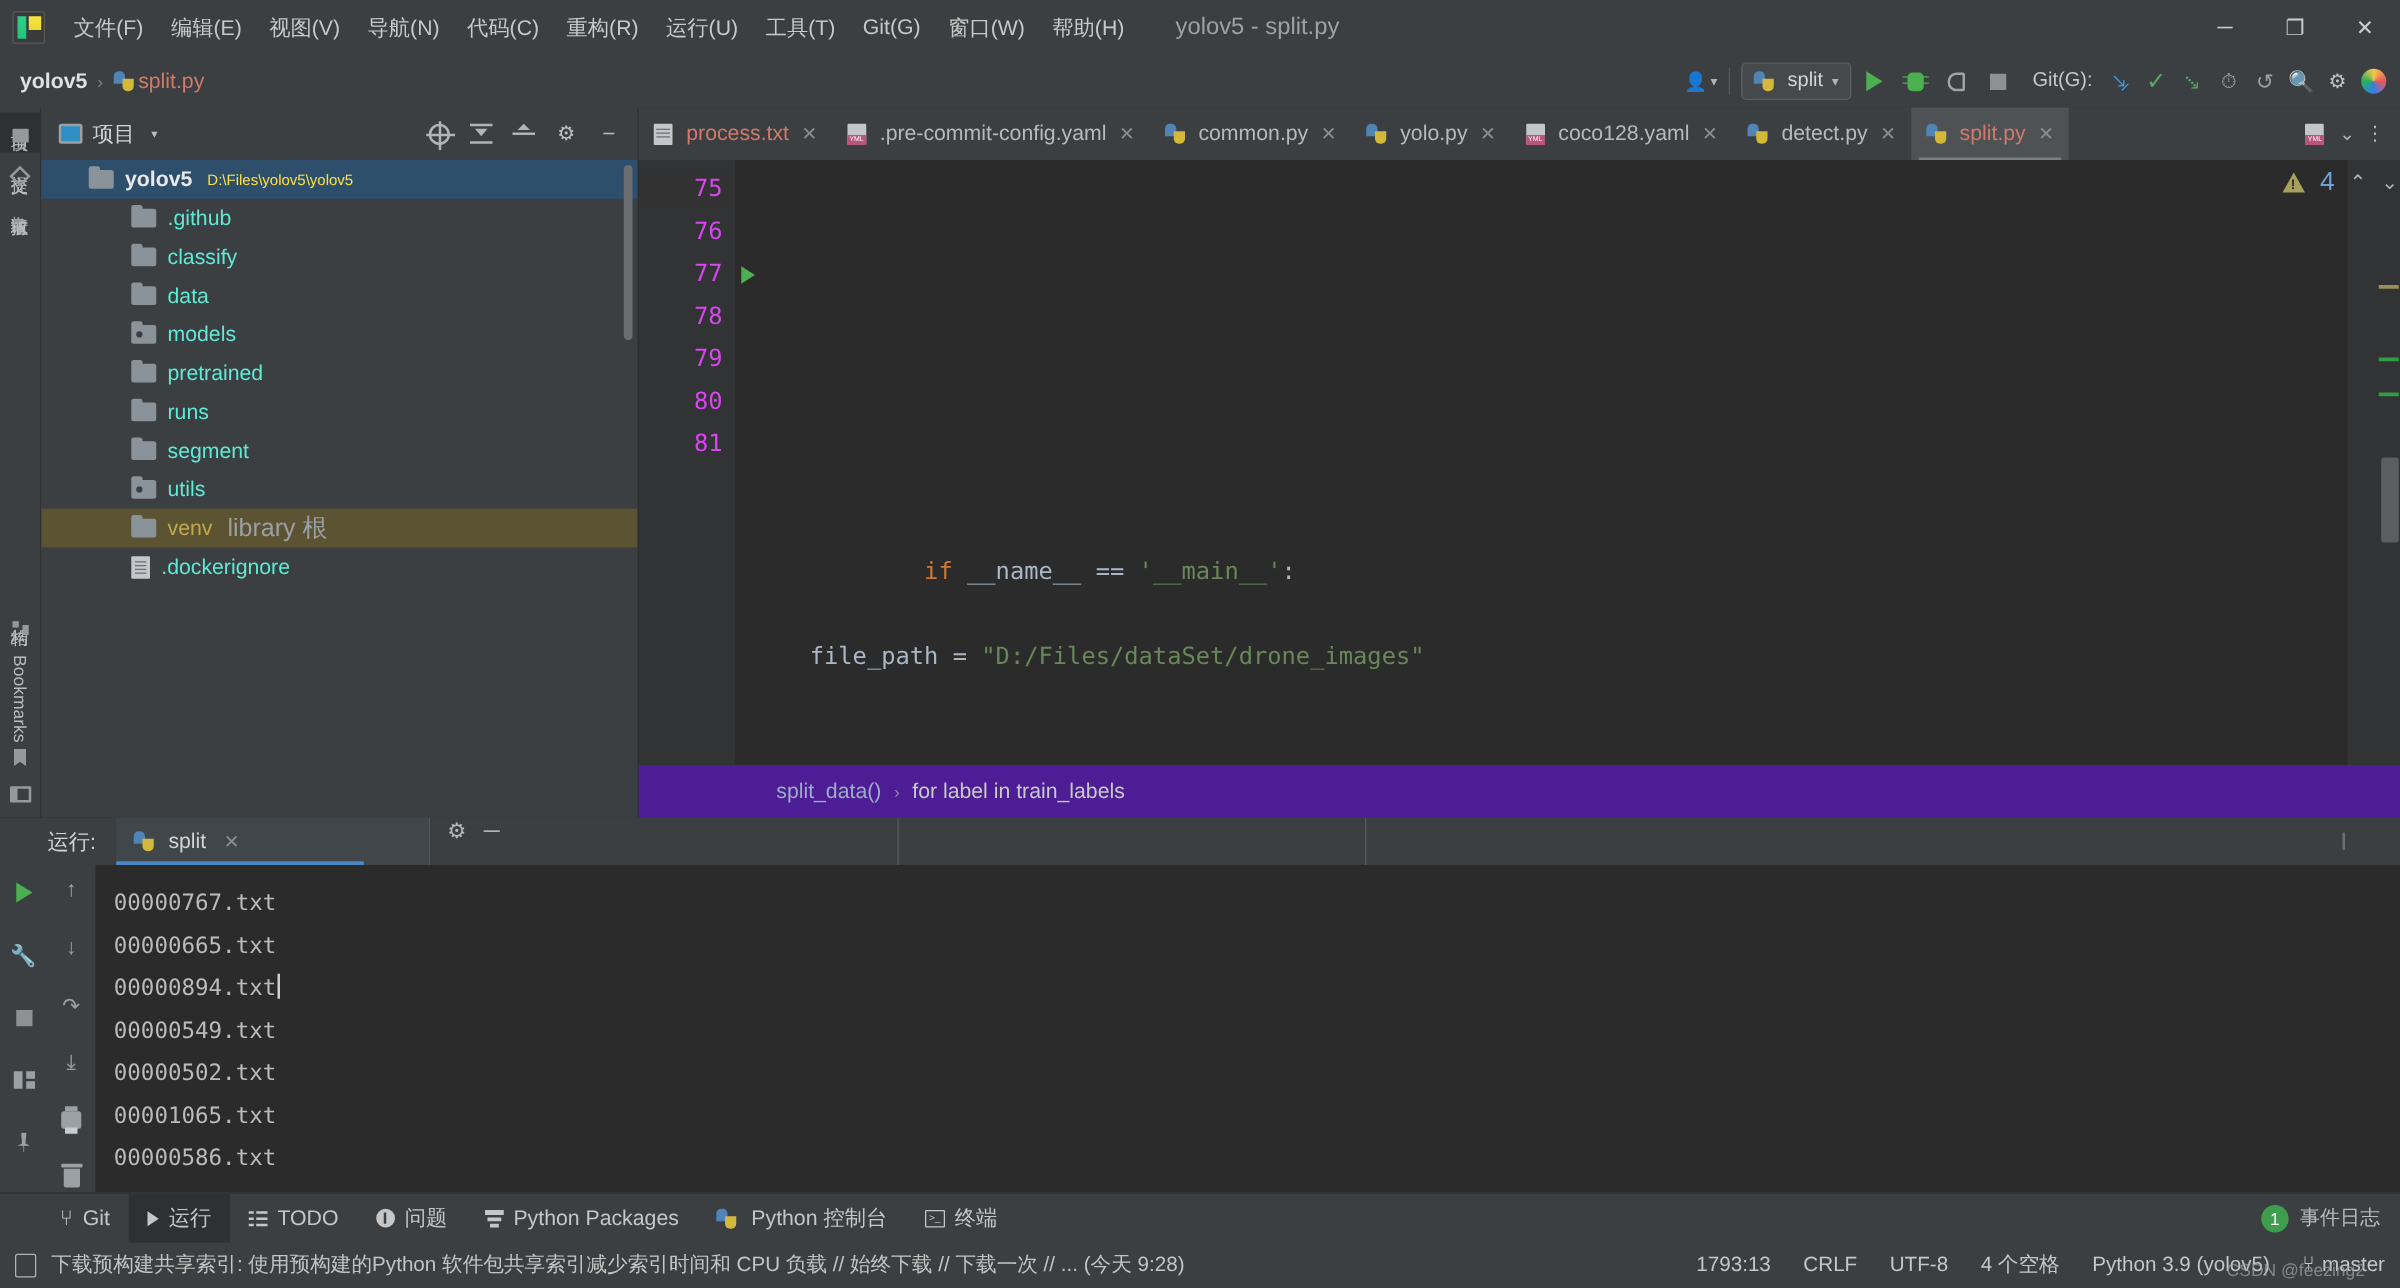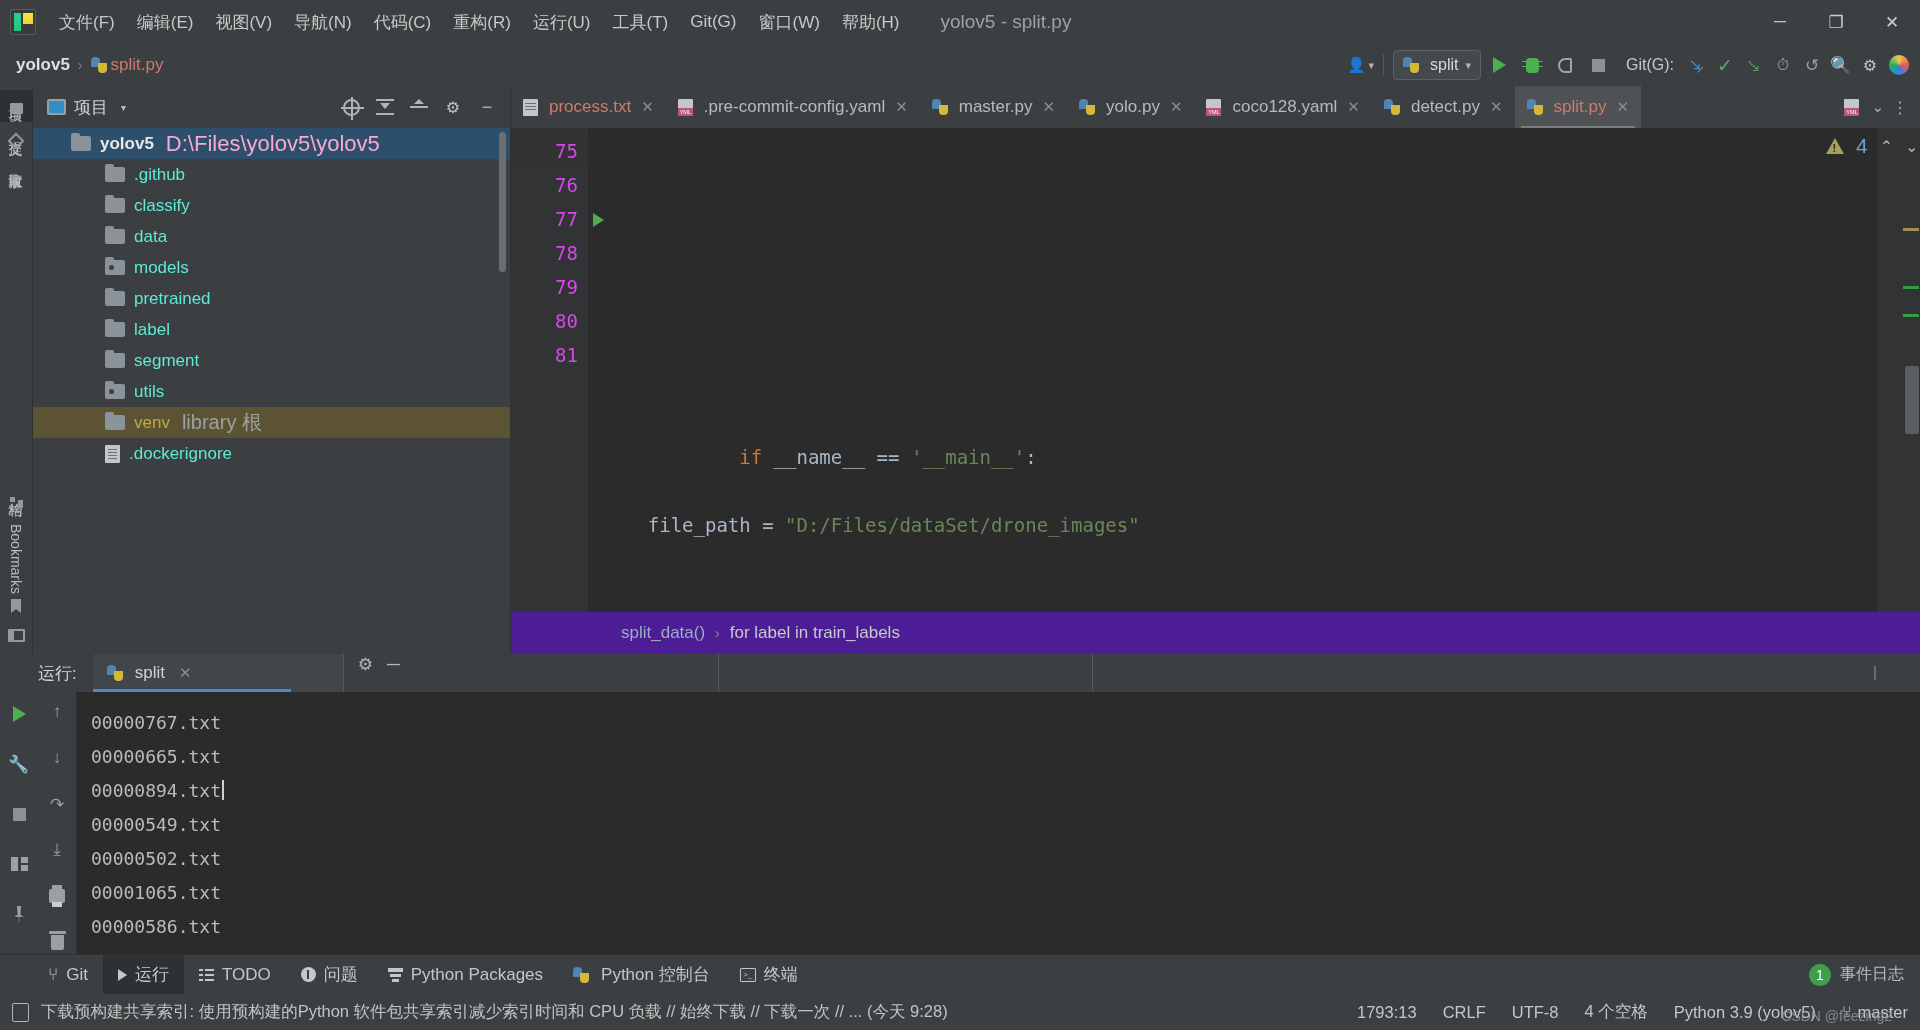--- a/index.html
+++ b/index.html
@@ -161,21 +161,21 @@
   .row.depth0 .chev{ left:40px; }
   .row.depth1 .chev{ left:72px; }
   .folder{
     display:inline-block;width:20px;height:15px;background:#8a9399;
     border-radius:2px;margin-right:9px;position:relative;flex:0 0 20px;
   }
   .folder::before{content:"";position:absolute;left:0;top:-3px;width:9px;height:4px;background:#8a9399;border-radius:2px 2px 0 0;}
   .folder.mod::after{content:"";position:absolute;left:4px;top:5px;width:5px;height:5px;background:#3c3f41;border-radius:50%;}
   .fname{ color:#5eead4; }
   .fname.root{ font-weight:bold;color:#e8e8e8; }
-  .fpath{ color:#f9a8d4;margin-left:12px;font-size:22px; }
+  .fpath{ color:#fde047;margin-left:12px;font-size:12px; }
   .fname.venv{ color:#bfa94a; }
   .flib{ color:#9aa0a4;margin-left:12px;font-size:20px; }
   .file-ico{
     display:inline-block;width:15px;height:18px;background:#c3c7cb;border-radius:1px;margin-right:9px;
     position:relative;flex:0 0 15px;
   }
   .file-ico::after{content:"";position:absolute;left:3px;top:4px;right:3px;height:1px;background:#6c7074;box-shadow:0 3px 0 #6c7074,0 6px 0 #6c7074,0 9px 0 #6c7074;}
   .tree-scroll{ position:absolute;right:4px;top:4px;width:7px;height:140px;background:#6a6e71;border-radius:4px; }
 
   
@@ -475,21 +475,21 @@
           <span class="fname">models</span>
         </div>
         <div class="row depth1">
           <span class="chev">›</span>
           <span class="folder"></span>
           <span class="fname">pretrained</span>
         </div>
         <div class="row depth1">
           <span class="chev">›</span>
           <span class="folder"></span>
-          <span class="fname">label</span>
+          <span class="fname">runs</span>
         </div>
         <div class="row depth1">
           <span class="chev">›</span>
           <span class="folder"></span>
           <span class="fname">segment</span>
         </div>
         <div class="row depth1">
           <span class="chev">›</span>
           <span class="folder mod"></span>
           <span class="fname">utils</span>
@@ -516,21 +516,21 @@
           <span class="lbl red">process.txt</span>
           <span class="x">✕</span>
         </div>
         <div class="tab">
           <span class="yml-ico"></span>
           <span class="lbl">.pre-commit-config.yaml</span>
           <span class="x">✕</span>
         </div>
         <div class="tab">
           <span class="py-ico"></span>
-          <span class="lbl">master.py</span>
+          <span class="lbl">common.py</span>
           <span class="x">✕</span>
         </div>
         <div class="tab">
           <span class="py-ico"></span>
           <span class="lbl">yolo.py</span>
           <span class="x">✕</span>
         </div>
         <div class="tab">
           <span class="yml-ico"></span>
           <span class="lbl">coco128.yaml</span>

